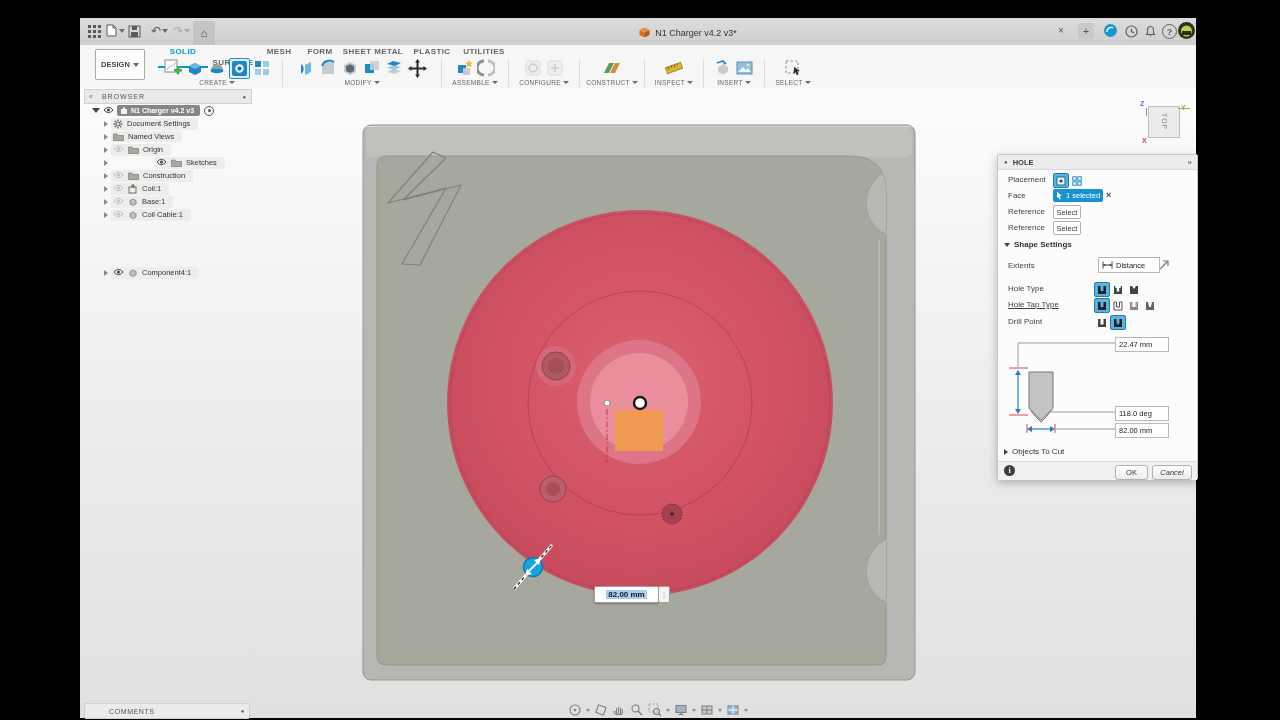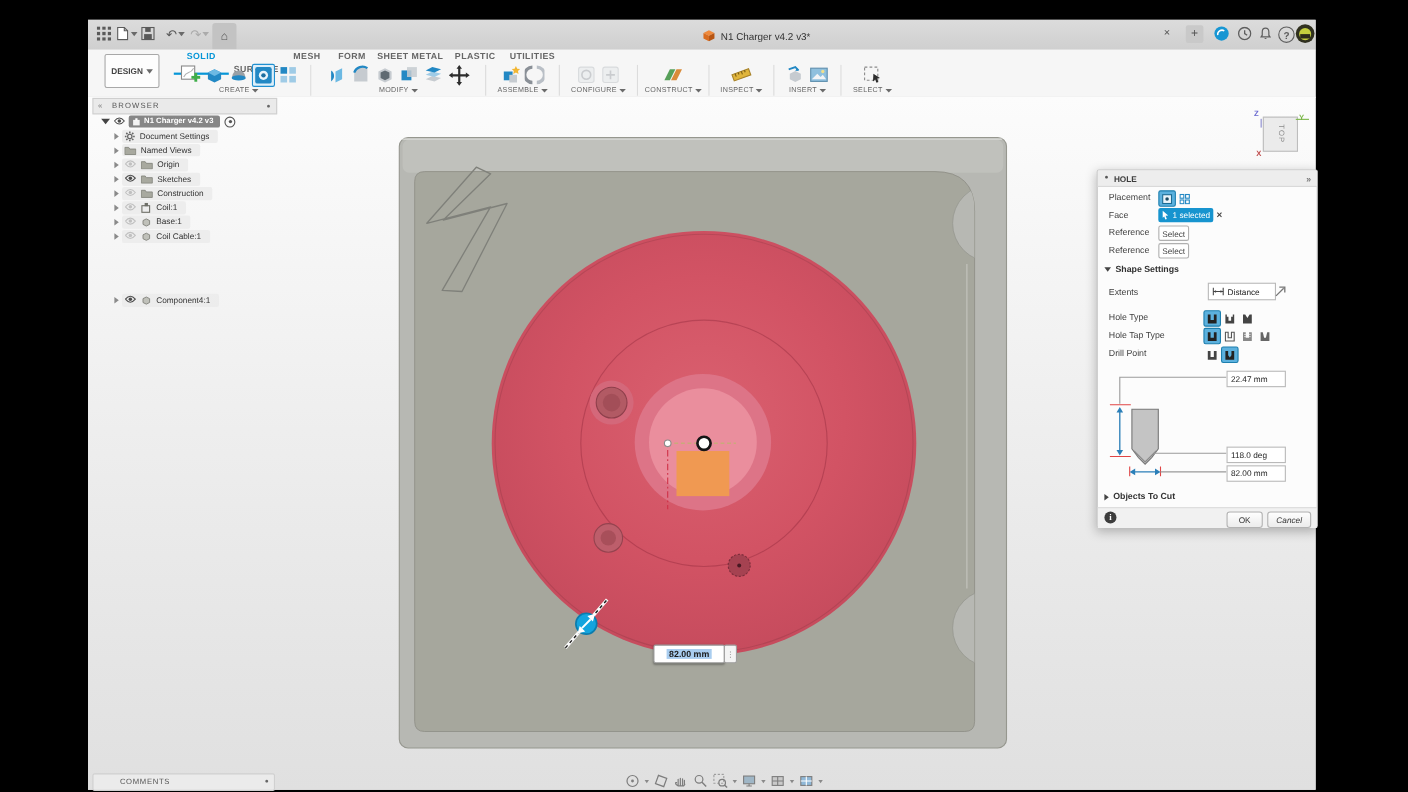--- a/index.html
+++ b/index.html
@@ -494,21 +494,21 @@
           <span class="eye-off"><svg width="11" height="8">
               <path class="ln" d="M1,4 Q5.5,-1.5 10,4 Q5.5,9.5 1,4" fill="none" stroke-width="1"></path>
               <circle class="dt" cx="5.5" cy="4" r="1.6"></circle>
             </svg></span>
           <svg width="11" height="9">
             <path d="M0.5,2 h3.5 l1,1.5 h5.5 v5 h-10 Z" fill="#a8a99f" stroke="#83847c" stroke-width="0.8"></path>
           </svg>
           <span>Origin</span>
         </span>
     </div>
-    <div class="trow" style="left:24px;top:138px;">
+    <div class="trow" style="left:24px;top:138px;gap:43px;">
       <span class="exp"></span>
         <span class="chip">
           <span class="eye-on"><svg width="11" height="8">
               <path class="ln" d="M1,4 Q5.5,-1.5 10,4 Q5.5,9.5 1,4" fill="none" stroke-width="1"></path>
               <circle class="dt" cx="5.5" cy="4" r="1.6"></circle>
             </svg></span>
           <svg width="11" height="9">
             <path d="M0.5,2 h3.5 l1,1.5 h5.5 v5 h-10 Z" fill="#a8a99f" stroke="#83847c" stroke-width="0.8"></path>
           </svg>
           <span>Sketches</span>
@@ -655,21 +655,21 @@
           <svg width="10" height="10">
             <path d="M1,1 H2.3 V3 H3.8 V6.5 H6.2 V3 H7.7 V1 H9 V9 H1 Z" fill="#444"></path>
           </svg>
         </span>
       <span class="tbtn" style="left:128px;top:127px;">
           <svg width="10" height="10">
             <path d="M1,1 H3 L5,4 L7,1 H9 V9 H1 Z" fill="#444"></path>
           </svg>
         </span>
 
-      <span class="drow-label" style="top:145px;">Hole Tap Type</span>
+      <span class="drow-label" style="top:145px;text-decoration:underline;">Hole Tap Type</span>
       <span class="tbtn sel" style="left:96px;top:143px;">
           <svg width="10" height="10">
             <path d="M1,1 H3.5 V6 H6.5 V1 H9 V9 H1 Z" fill="#222"></path>
           </svg>
         </span>
       <span class="tbtn" style="left:112px;top:143px;">
           <svg width="10" height="10">
             <path d="M1,1 H3.5 V6 H6.5 V1 H9 V9 H1 Z" fill="none" stroke="#555"></path>
           </svg>
         </span>
@@ -717,21 +717,21 @@
       <div class="fld" style="left:117px;top:182px;width:49px;height:13px;">
           <span>22.47 mm</span>
         </div>
       <div class="fld" style="left:117px;top:251px;width:49px;height:13px;">
           <span>118.0 deg</span>
         </div>
       <div class="fld" style="left:117px;top:268px;width:49px;height:13px;">
           <span>82.00 mm</span>
         </div>
 
-      <div class="ab" style="left:6px;top:292px;display:flex;align-items:center;font-size:8px;font-weight:bold;color:#333;">
+      <div class="ab" style="left:6px;top:292px;display:flex;align-items:center;font-size:8px;font-weight:normal;color:#333;">
         <span class="sec-tri right"></span>
           <span>Objects To Cut</span>
       </div>
 
       <div class="ab" style="left:0;top:306px;width:199px;height:18px;background:#f1f1f1;border-top:1px solid #dcdcdc;">
         <span class="ab circle-btn" style="left:6px;top:3px;width:11px;height:11px;background:#3c3c3c;color:#fff;font-size:8px;font-weight:bold;font-family:'Liberation Serif',serif;">
             <span>i</span>
           </span>
         <span class="dlg-btn" style="left:117px;top:3px;width:31px;">
             <span>OK</span>

